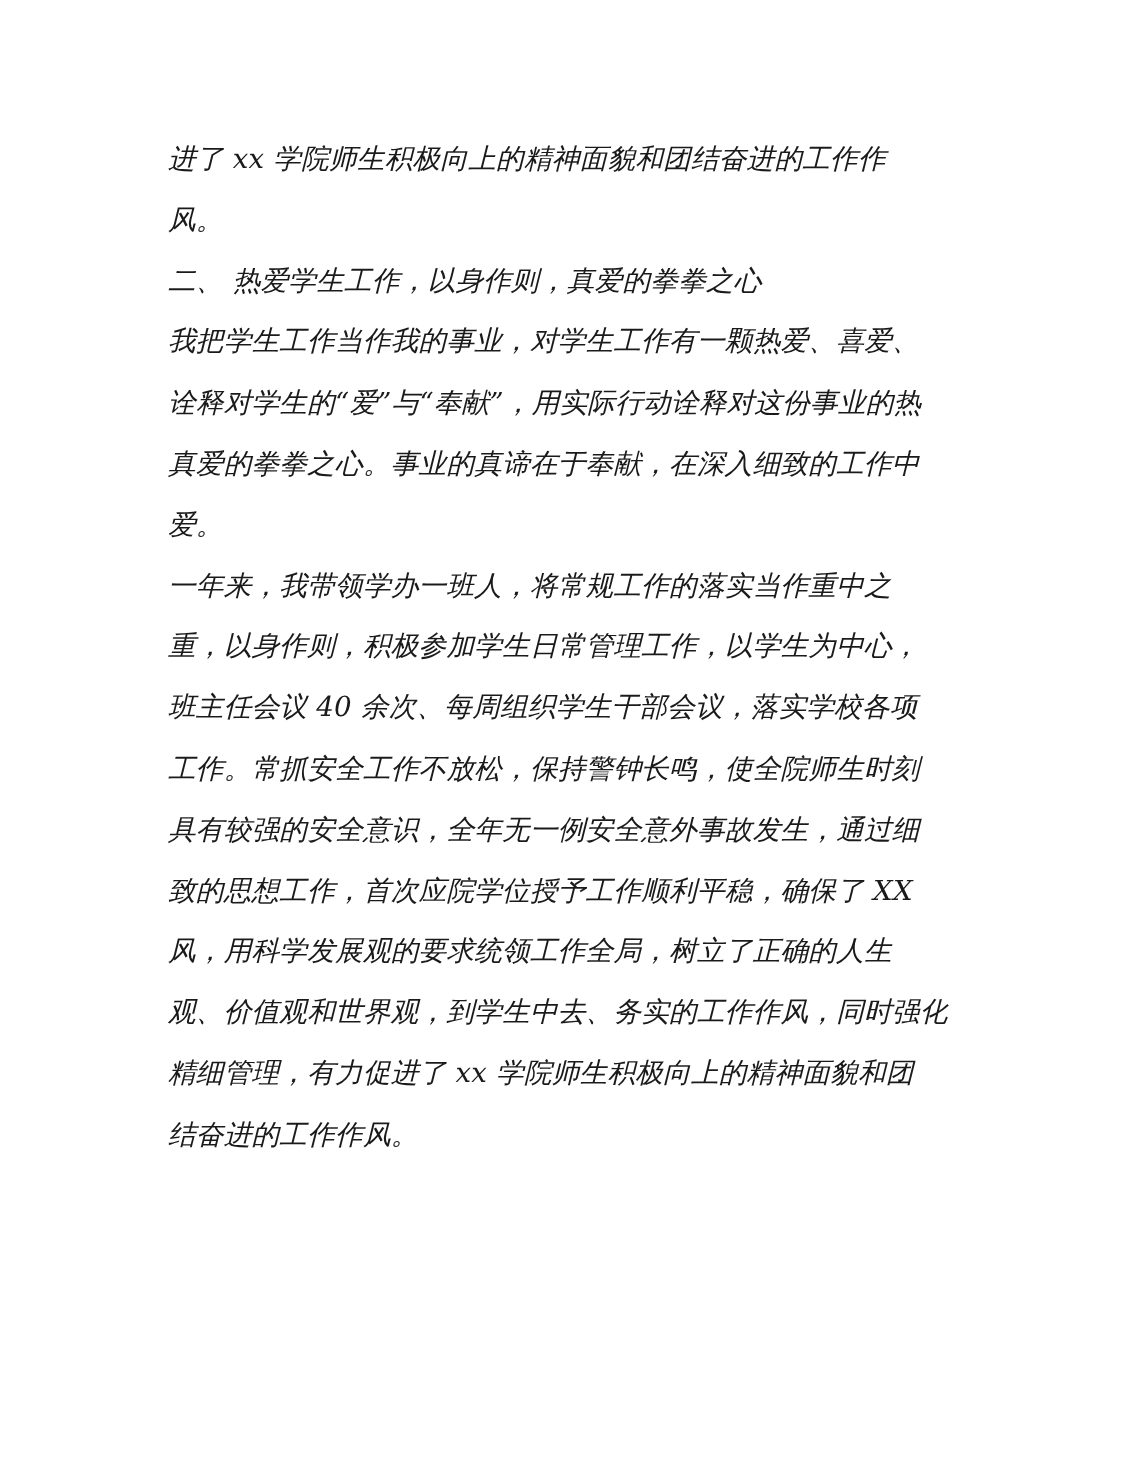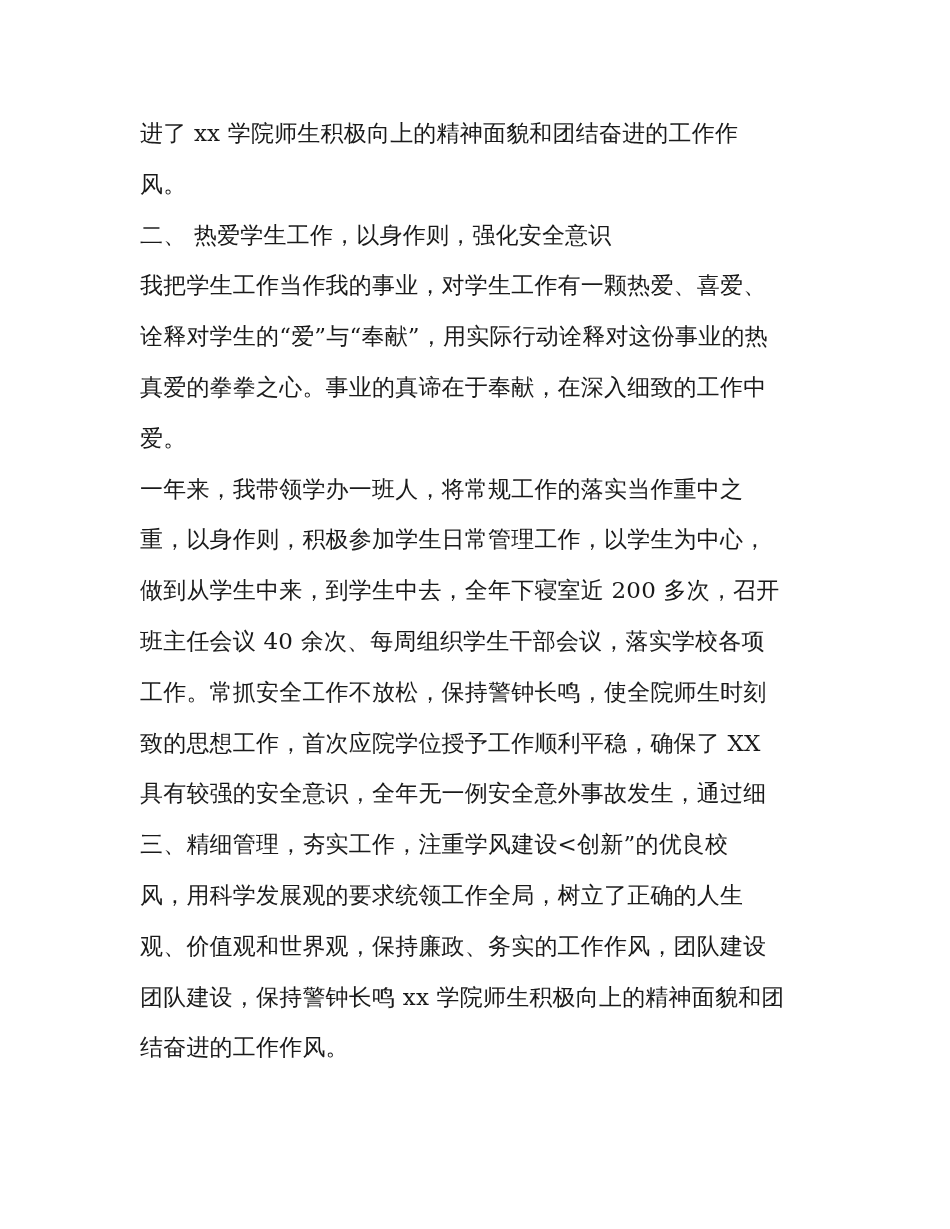--- a/index.html
+++ b/index.html
@@ -20,38 +20,37 @@
       width: 680px;
     }
     .line {
       font-family: "DejaVu Serif", "Liberation Serif", serif;
       font-size: 23px;
       line-height: 50.8px;
       height: 50.8px;
       color: #1a1a1a;
       white-space: nowrap;
       letter-spacing: 0.2px;
+      font-style: italic;
     }
   </style>
 </head>
 <body>
 
 <div class="page">
   <div class="line">进了 xx 学院师生积极向上的精神面貌和团结奋进的工作作</div>
   <div class="line">风。</div>
-  <div class="line">二、 热爱学生工作，以身作则，强化安全意识</div>
+  <div class="line">二、 热爱学生工作，以身作则，真爱的拳拳之心</div>
   <div class="line">我把学生工作当作我的事业，对学生工作有一颗热爱、喜爱、</div>
   <div class="line">诠释对学生的“爱”与“奉献”，用实际行动诠释对这份事业的热</div>
   <div class="line">真爱的拳拳之心。事业的真谛在于奉献，在深入细致的工作中</div>
   <div class="line">爱。</div>
   <div class="line">一年来，我带领学办一班人，将常规工作的落实当作重中之</div>
   <div class="line">重，以身作则，积极参加学生日常管理工作，以学生为中心，</div>
-  <div class="line">做到从学生中来，到学生中去，全年下寝室近 200 多次，召开</div>
   <div class="line">班主任会议 40 余次、每周组织学生干部会议，落实学校各项</div>
   <div class="line">工作。常抓安全工作不放松，保持警钟长鸣，使全院师生时刻</div>
+  <div class="line">具有较强的安全意识，全年无一例安全意外事故发生，通过细</div>
   <div class="line">致的思想工作，首次应院学位授予工作顺利平稳，确保了 XX</div>
-  <div class="line">具有较强的安全意识，全年无一例安全意外事故发生，通过细</div>
-  <div class="line">三、精细管理，夯实工作，注重学风建设&lt;创新”的优良校</div>
   <div class="line">风，用科学发展观的要求统领工作全局，树立了正确的人生</div>
-  <div class="line">观、价值观和世界观，保持廉政、务实的工作作风，团队建设</div>
-  <div class="line">团队建设，保持警钟长鸣 xx 学院师生积极向上的精神面貌和团</div>
+  <div class="line">观、价值观和世界观，到学生中去、务实的工作作风，同时强化</div>
+  <div class="line">精细管理，有力促进了 xx 学院师生积极向上的精神面貌和团</div>
   <div class="line">结奋进的工作作风。</div>
 </div>
 
 </body></html>

